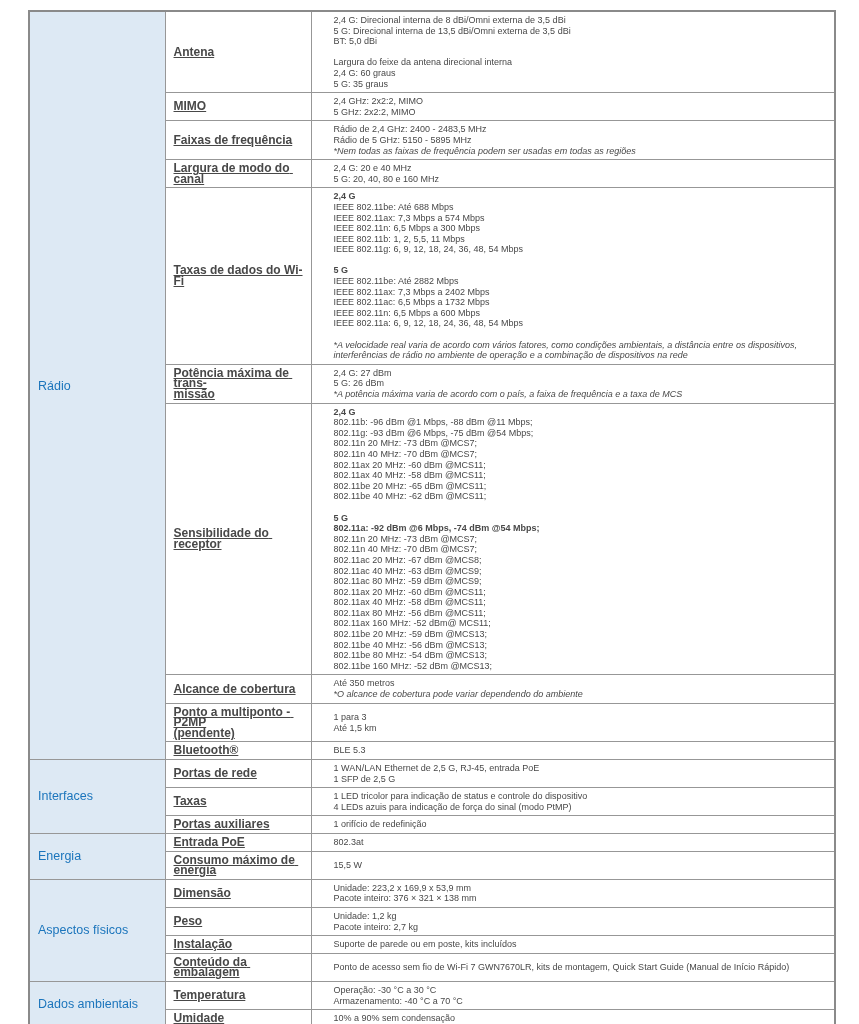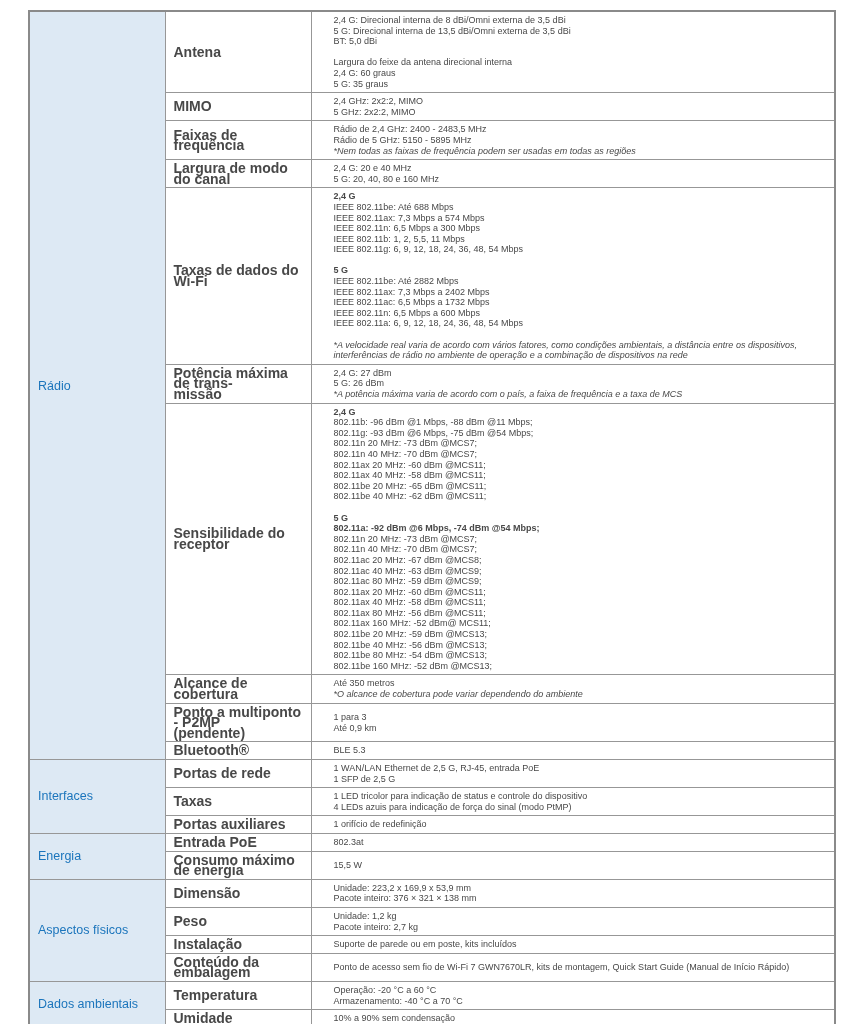--- a/index.html
+++ b/index.html
@@ -30,25 +30,26 @@
   td.cat {
     background: var(--cat-bg);
     color: var(--cat-text);
     font-weight: normal;
     font-size: 12.5px;
     padding: 2px 4px 2px 8px;
     vertical-align: middle;
   }
   td.label {
     font-weight: bold;
-    font-size: 14px;
+    font-size: 12px;
     line-height: 10.6px;
     padding: 3px 6px 3px 8px;
     vertical-align: middle;
     white-space: pre-wrap;
+    text-decoration: underline;
   }
   td.value {
     font-size: 9px;
     padding: 3px 22px;
     vertical-align: middle;
   }
   .ln {
     min-height: 10.6px;
     line-height: 10.6px;
     white-space: pre-wrap;
@@ -168,21 +169,21 @@
           <td class="value">
             <div class="ln">Até 350 metros</div>
             <div class="ln i">*O alcance de cobertura pode variar dependendo do ambiente</div>
           </td>
         </tr>
         <tr>
           <td class="label">Ponto a multiponto - P2MP
 (pendente)</td>
           <td class="value">
             <div class="ln">1 para 3</div>
-            <div class="ln">Até 0,9 km</div>
+            <div class="ln">Até 1,5 km</div>
           </td>
         </tr>
         <tr>
           <td class="label">Bluetooth®</td>
           <td class="value">
             <div class="ln">BLE 5.3</div>
           </td>
         </tr>
         <tr>
           <td class="cat" rowspan="3">
@@ -250,21 +251,21 @@
           <td class="value">
             <div class="ln">Ponto de acesso sem fio de Wi-Fi 7 GWN7670LR, kits de montagem, Quick Start Guide (Manual de Início Rápido)</div>
           </td>
         </tr>
         <tr>
           <td class="cat" rowspan="2">
             <div>Dados ambientais</div>
           </td>
           <td class="label">Temperatura</td>
           <td class="value">
-            <div class="ln">Operação: -20 °C a 60 °C</div>
+            <div class="ln">Operação: -30 °C a 30 °C</div>
             <div class="ln">Armazenamento: -40 °C a 70 °C</div>
           </td>
         </tr>
         <tr>
           <td class="label">Umidade</td>
           <td class="value">
             <div class="ln">10% a 90% sem condensação</div>
           </td>
         </tr>
         <tr>

